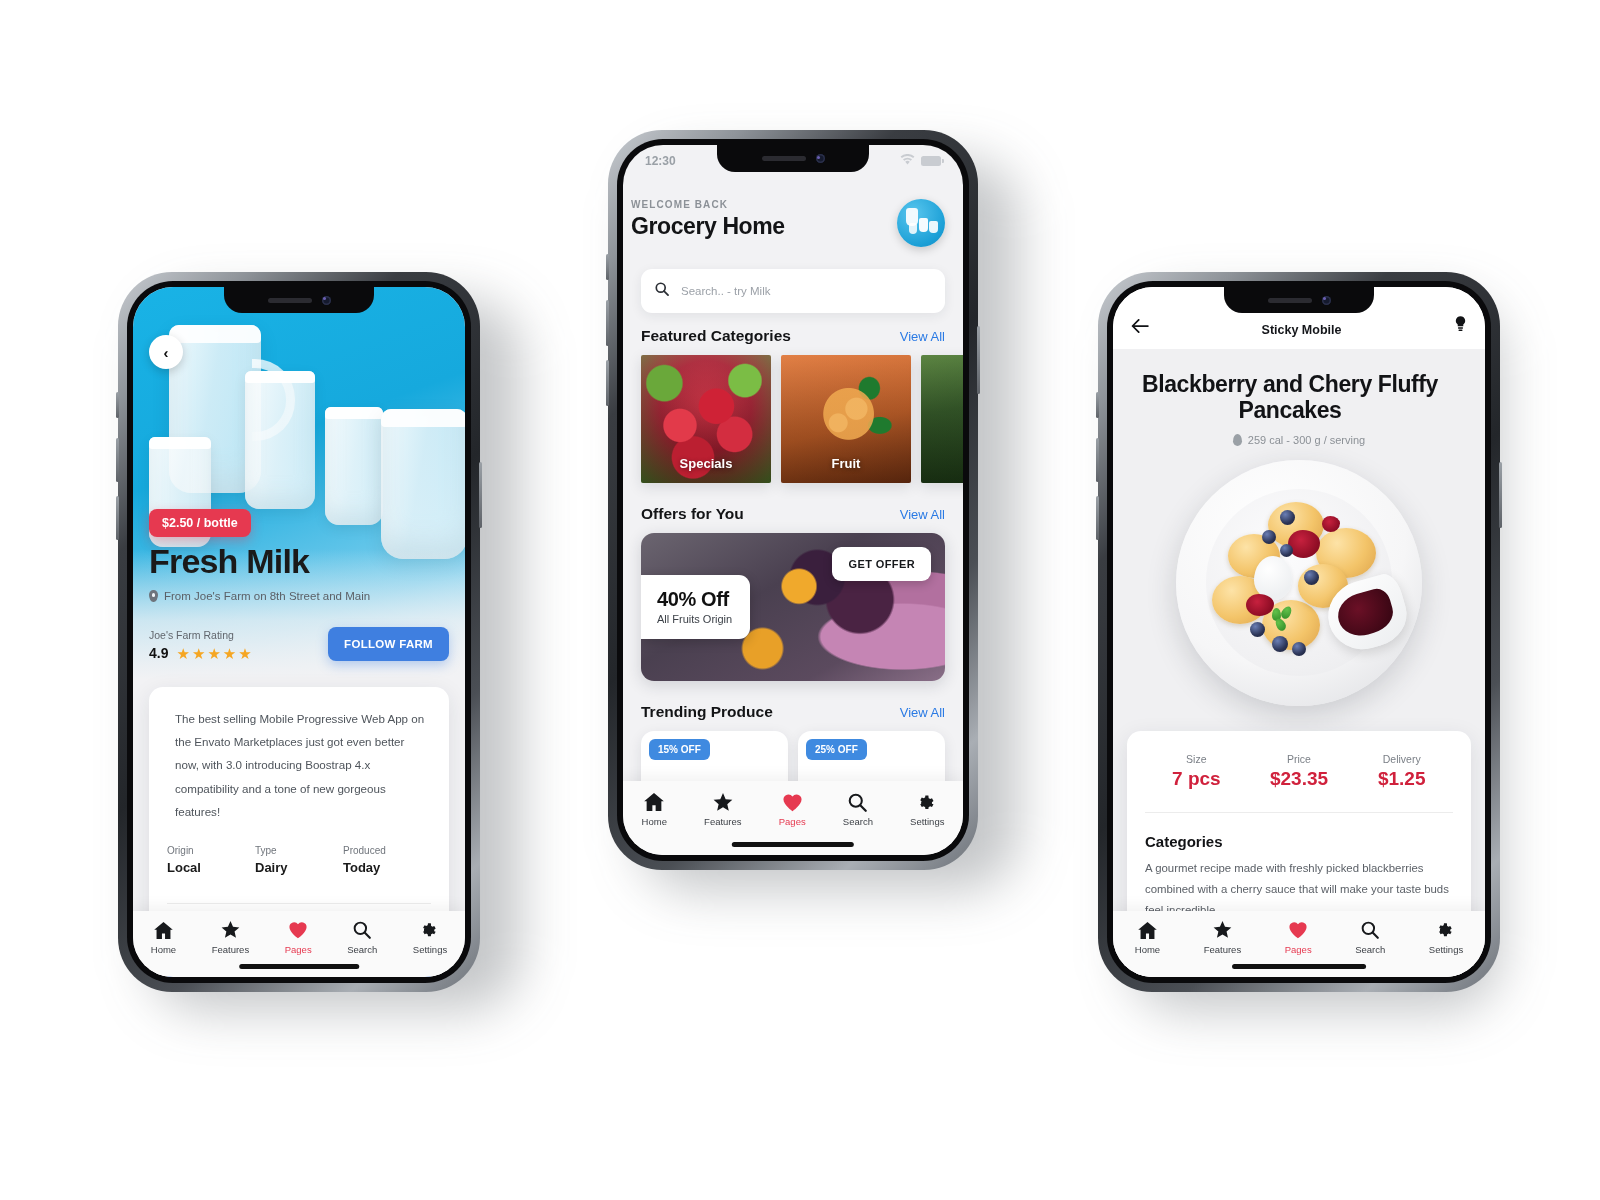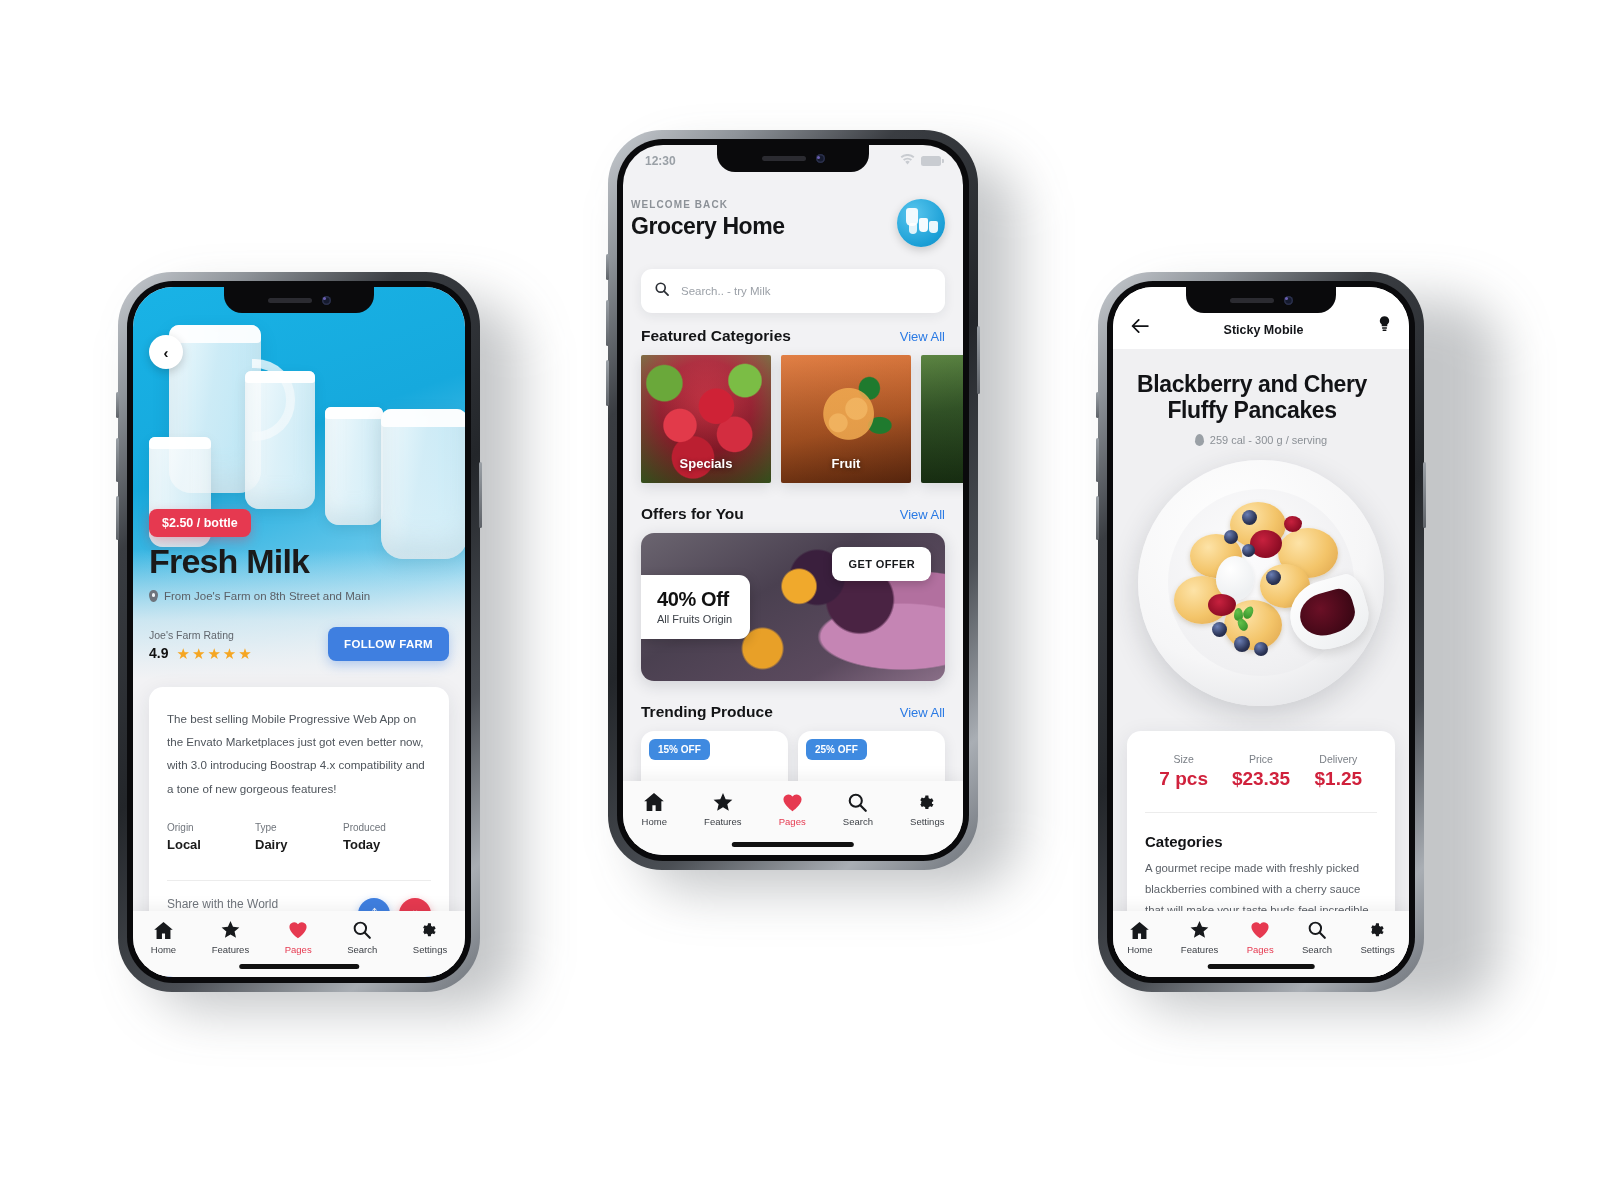--- a/index.html
+++ b/index.html
@@ -166,21 +166,21 @@
     box-shadow: 0 4px 12px rgba(63,127,224,.35);
   }
 
   .p1-card {
     position:absolute; left:16px; right:16px; top:400px; bottom:-20px;
     background:#fff; border-radius: 14px;
     box-shadow: 0 6px 22px rgba(30,40,55,.10);
     padding: 20px 18px; box-sizing:border-box;
     z-index: 15;
   }
-  .p1-desc { font-size: 11.6px; line-height: 2.0; color:#4e545b; }
+  .p1-desc { font-size: 11.6px; line-height: 2.0; color:#4e545b;margin-left:8px; }
   .p1-specs { display:flex; margin-top: 22px; }
   .spec { flex:1; }
   .spec-k { font-size:10px; color:#70757c; margin-bottom:4px; }
   .spec-v { font-size:13px; font-weight:800; color:#1a1a1a; }
   .p1-divider { height:1px; background:#ececec; margin-top:28px; }
   .share-row { display:flex; align-items:center; justify-content:space-between; margin-top:16px; }
   .share-txt-wrap { }
   .share-k { font-size:12px; color:#70757c; }
   .share-v { font-size:15px; font-weight:800; color:#1a1a1a; margin-top:3px; }
   .share-btns { display:flex; gap:9px; }
@@ -345,21 +345,21 @@
       radial-gradient(ellipse at 50% 55%, #7fc242 44%, transparent 45%),
       radial-gradient(ellipse at 28% 42%, #a3d667 24%, transparent 25%),
       radial-gradient(ellipse at 72% 40%, #8fce4f 24%, transparent 25%);
   }
   .faint-txt {
     position:absolute; left:18px; right:18px; font-size:13px; font-weight:700;
     color:rgba(120,126,134,.28);
   }
 
   
-  #phone3 { left: 1098px; top: 272px; width: 326px; height: 720px; }
+  #phone3 { left: 1098px; top: 272px; width: 402px; height: 720px; }
   #phone3 .notch { width: 150px; height: 26px; }
   .p3-topbar {
     position:absolute; top:0; left:0; right:0; height:62px; background:#fff;
     display:flex; align-items:flex-end; justify-content:space-between;
     padding: 0 18px 12px 18px; box-sizing:border-box; z-index:25;
   }
   .p3-topbar .tb-title { font-size:12.5px; font-weight:700; color:#14161a; }
   .p3-body { position:absolute; top:62px; left:0; right:0; bottom:0; background:#f0f0f2; }
   .p3-title { text-align:center; font-size:23px; font-weight:800; color:#121316; line-height:1.15; padding: 22px 34px 0 16px; letter-spacing:-0.4px;}
   .p3-meta { text-align:center; font-size:11px; color:#8b9096; margin-top:10px; display:flex; align-items:center; justify-content:center; gap:6px;}

